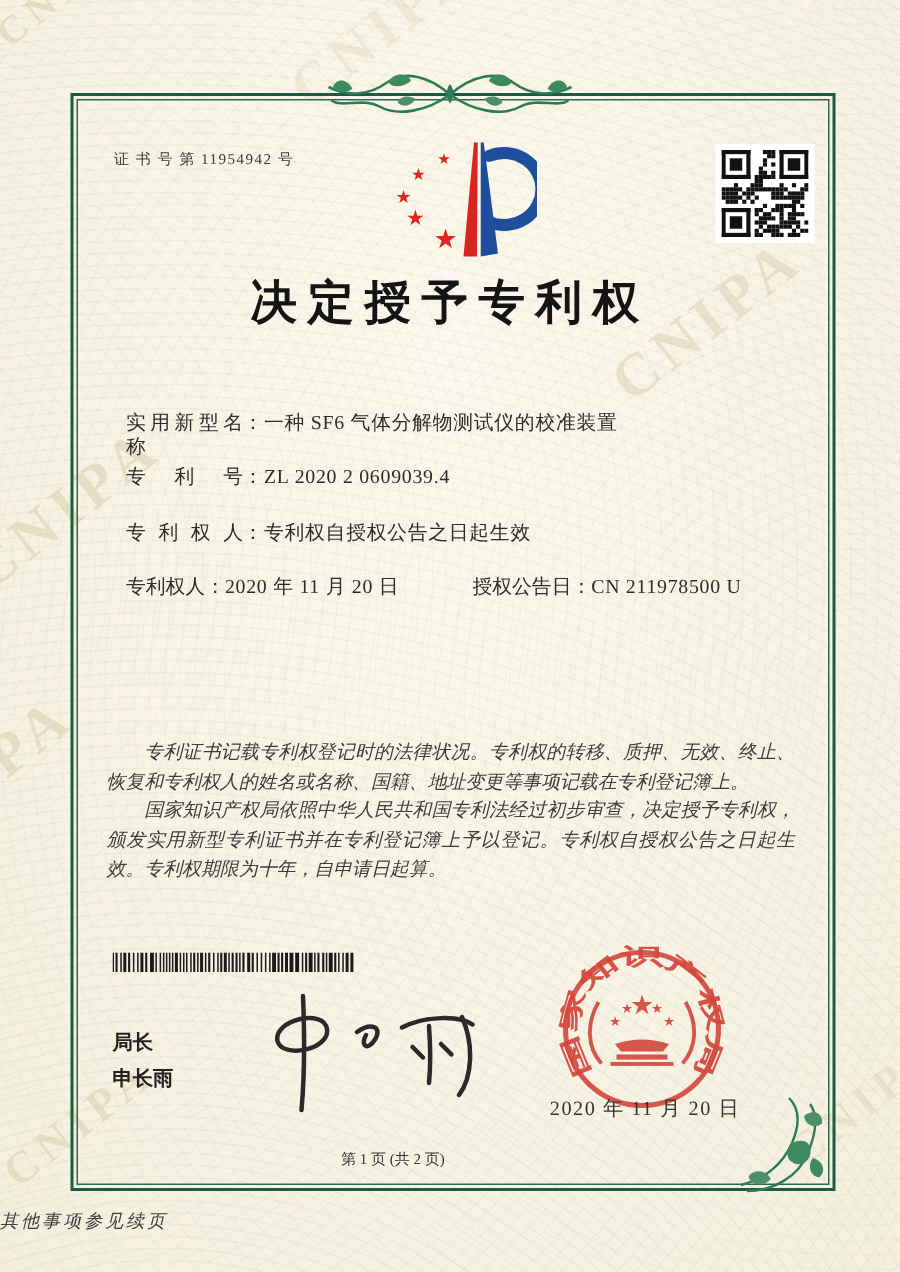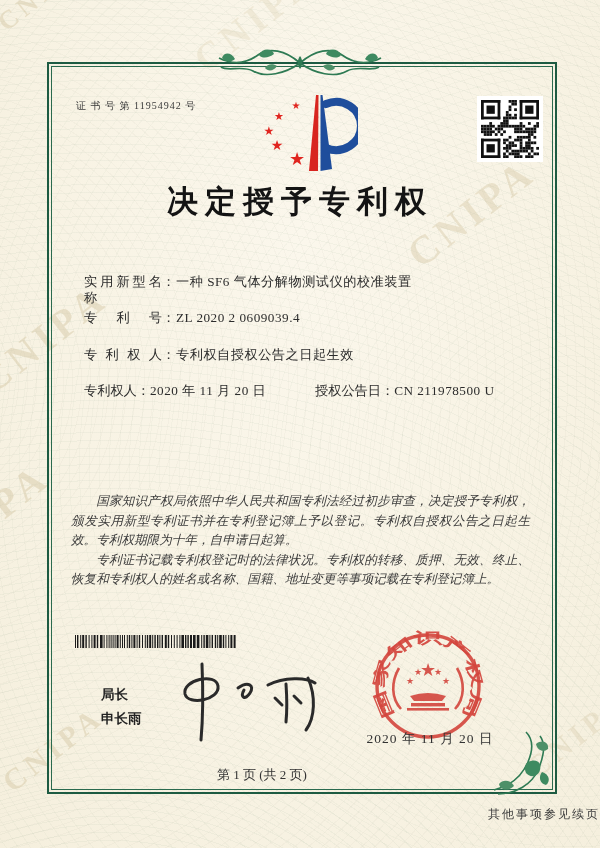--- a/index.html
+++ b/index.html
@@ -34,29 +34,29 @@
   .fields{position:absolute;left:84px;top:241px;width:450px;font-size:13.2px;color:#2c2c2c;margin-top:27px;}
   .frow{position:relative;height:36.4px;line-height:16px;padding-top:6px;box-sizing:border-box;}
   .flabel{display:inline-block;width:78px;text-align:justify;text-align-last:justify;vertical-align:top;}
   .fcolon{display:inline-block;width:14px;}
   .fvalue{letter-spacing:.5px;}
   .frow.double .fcell2{position:absolute;left:231px;top:6px;}
   .paras{position:absolute;left:71px;top:492px;width:459px;font-size:12.6px;
          line-height:19.6px;color:#3c3c3c;font-style:italic;text-align:justify;}
   .paras p{margin:0;text-indent:2em;}
   .barcode{position:absolute;left:75px;top:635px;width:163px;height:13px;}
-  .director{position:absolute;left:101px;top:683px;font-family:"Liberation Sans","DejaVu Sans",sans-serif;
+  .director{position:absolute;left:75px;top:683px;font-family:"Liberation Sans","DejaVu Sans",sans-serif;
             font-weight:bold;font-size:13.5px;color:#222;line-height:24px;}
   .signature{position:absolute;left:172px;top:658px;width:145px;height:86px;}
   .seal{position:absolute;left:354px;top:612px;width:148px;height:148px;mix-blend-mode:multiply;opacity:.92;}
   .seal-date{position:absolute;left:350px;top:730px;width:160px;text-align:center;
              font-size:13.5px;color:#333;letter-spacing:1px;}
-  .page-info{position:absolute;left:0;top:766px;width:524px;text-align:center;font-size:13px;color:#333;}
-  .cont-note{position:absolute;left:0;top:806px;width:600px;text-align:right;
-             font-size:12px;color:#3c3c3c;letter-spacing:2px;}
+  .page-info{position:absolute;left:0;top:766px;width:524px;text-align:center;font-size:10px;color:#333;}
+  .cont-note{position:absolute;left:0;top:806px;width:600px;text-align:left;
+             font-size:12px;color:#3c3c3c;font-style:italic;letter-spacing:2px;}
 </style>
 </head>
 <body>
 
 <div class="paper">
 
   <span class="wm" style="left:-8px;top:14px;font-size:26px;">CNIPA</span>
   <span class="wm" style="left:185px;top:46px;font-size:38px;opacity:.28;">CNIPA</span>
   <span class="wm" style="left:398px;top:240px;font-size:40px;opacity:.45;">CNIPA</span>
   <span class="wm" style="left:-30px;top:366px;font-size:40px;">CNIPA</span>
@@ -281,22 +281,22 @@
       <div class="frow">
         <span class="flabel">专利权人</span><span class="fcolon">：</span><span class="fvalue">专利权自授权公告之日起生效</span>
       </div>
       <div class="frow double">
         <span><span>专利权人</span><span>：</span><span class="fvalue">2020 年 11 月 20 日</span></span>
         <span class="fcell2"><span>授权公告日</span><span>：</span><span class="fvalue">CN 211978500 U</span></span>
       </div>
     </div>
 
     <div class="paras">
+      <p>专利证书记载专利权登记时的法律状况。专利权的转移、质押、无效、终止、恢复和专利权人的姓名或名称、国籍、地址变更等事项记载在专利登记簿上。</p>
       <p>国家知识产权局依照中华人民共和国专利法经过初步审查，决定授予专利权，颁发实用新型专利证书并在专利登记簿上予以登记。专利权自授权公告之日起生效。专利权期限为十年，自申请日起算。</p>
-      <p>专利证书记载专利权登记时的法律状况。专利权的转移、质押、无效、终止、恢复和专利权人的姓名或名称、国籍、地址变更等事项记载在专利登记簿上。</p>
     </div>
 
     <svg class="barcode" id="barcode-svg" viewBox="0 0 163 13" preserveAspectRatio="none">
         <rect x="0" y="0" width="1" height="13" fill="#1a1a1a"></rect>
         <rect x="2" y="0" width="1.4" height="13" fill="#1a1a1a"></rect>
         <rect x="5.2" y="0" width="1" height="13" fill="#1a1a1a"></rect>
         <rect x="7.2" y="0" width="2" height="13" fill="#1a1a1a"></rect>
         <rect x="10.4" y="0" width="1.4" height="13" fill="#1a1a1a"></rect>
         <rect x="13.600000000000001" y="0" width="1" height="13" fill="#1a1a1a"></rect>
         <rect x="16.400000000000002" y="0" width="1" height="13" fill="#1a1a1a"></rect>

